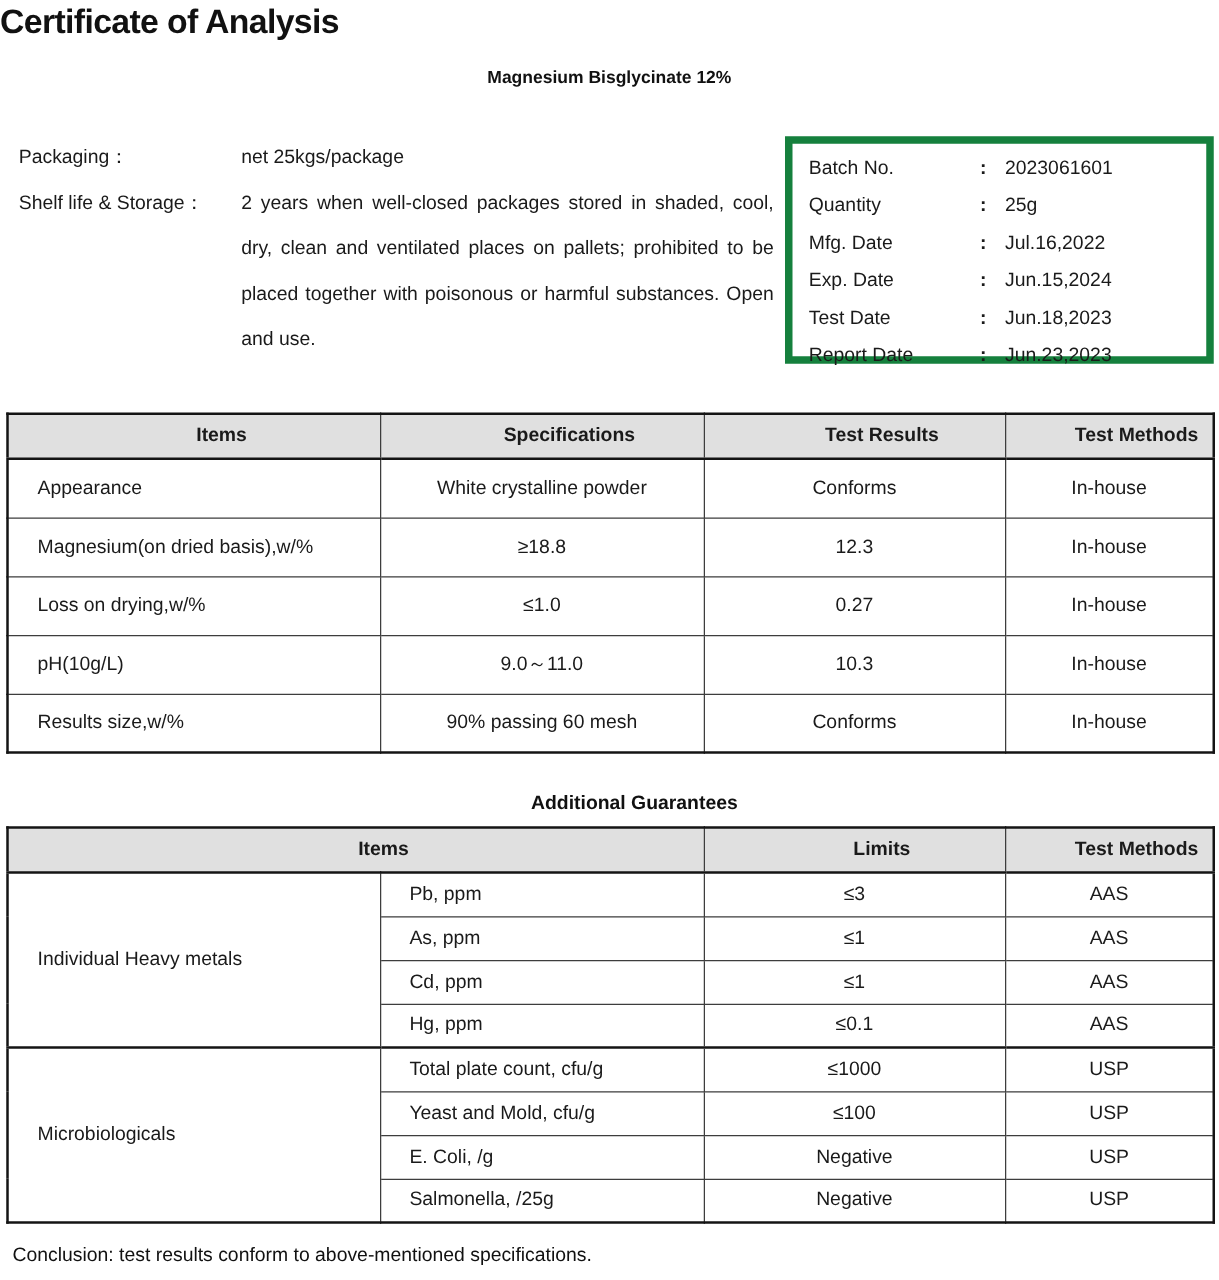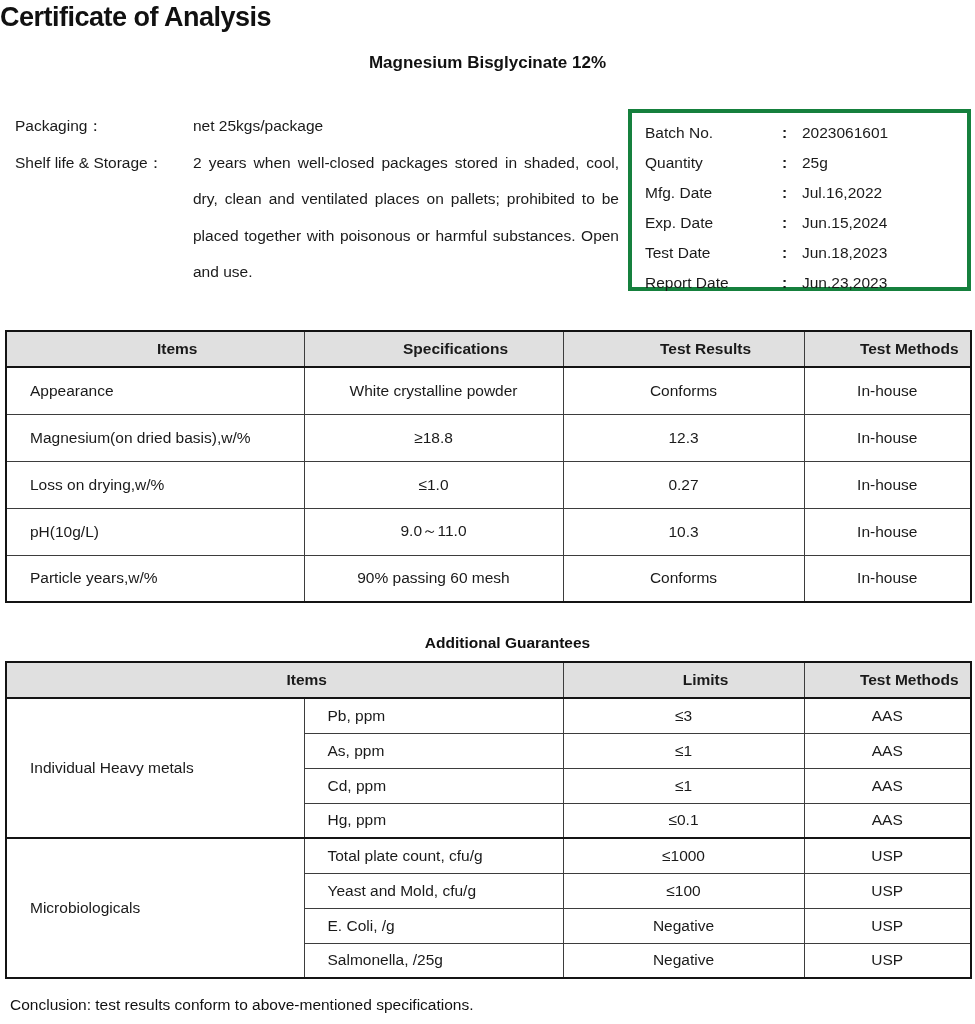--- a/index.html
+++ b/index.html
@@ -12,36 +12,36 @@
     font-family:"Liberation Sans", sans-serif;
     overflow:hidden;
   }
   .title {
     position:absolute; top:2px; left:0; width:100%;
     text-align:left; font-size:27px; font-weight:bold;
     letter-spacing:-0.5px; color:#111;
   }
   .subtitle {
     position:absolute; top:53px; left:0; width:100%;
-    text-align:center; font-size:17px; font-weight:bold; color:#111;
+    text-align:center; font-size:14px; font-weight:bold; color:#111;
   }
 
   
   .meta-left {
     position:absolute; top:108px; left:15px; width:604px;
     display:grid; grid-template-columns:178px 1fr;
     font-size:15.5px; line-height:36.5px;
   }
   .meta-label { white-space:nowrap; }
   .meta-value.justified { text-align:justify; }
 
   
   .info-box {
     position:absolute; left:628px; top:109px; width:343px; height:182px;
-    border:4px solid #15803d; padding-top:5px;
+    border:6px solid #15803d; padding-top:5px;
   }
   .info-row {
     display:grid; grid-template-columns:122px 35px 1fr;
     padding-left:13px; line-height:30px; font-size:15.5px;
   }
   .info-sep { text-align:center; font-weight:bold; }
 
   
   table {
     position:absolute; left:5px;
@@ -155,21 +155,21 @@
         <td>0.27</td>
         <td>In-house</td>
       </tr>
       <tr>
         <td class="left">pH(10g/L)</td>
         <td>9.0～11.0</td>
         <td>10.3</td>
         <td>In-house</td>
       </tr>
       <tr>
-        <td class="left">Particle years,w/%</td>
+        <td class="left">Results size,w/%</td>
         <td>90% passing 60 mesh</td>
         <td>Conforms</td>
         <td>In-house</td>
       </tr>
     </tbody>
   </table>
 
   <div class="ag-title">Additional Guarantees</div>
 
   <table class="g-table">

